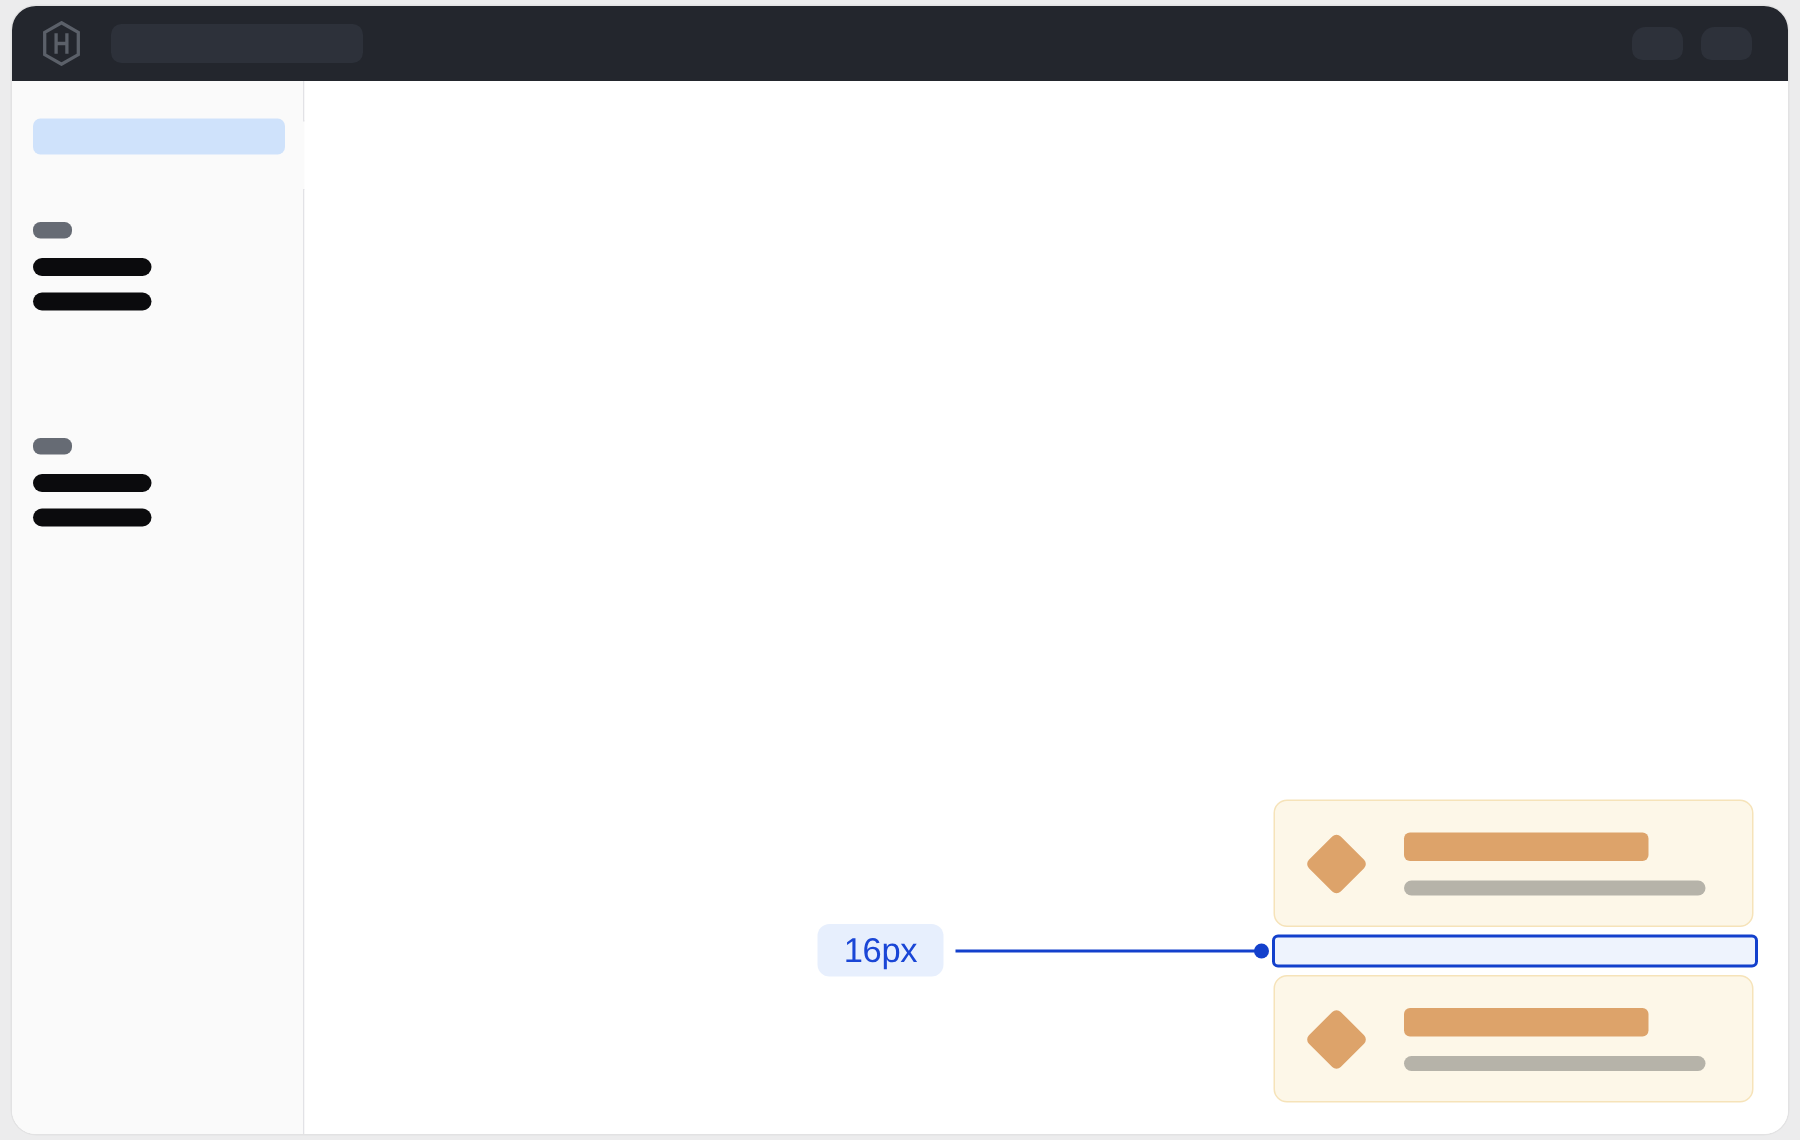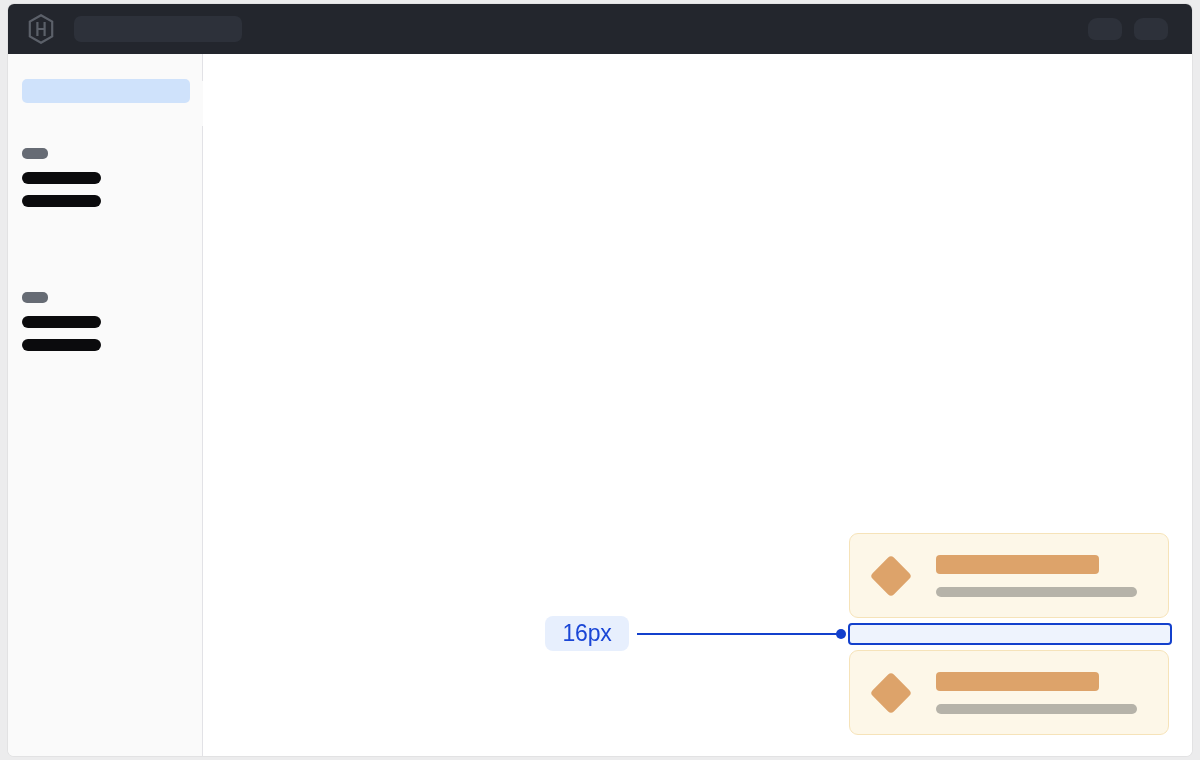--- a/index.html
+++ b/index.html
@@ -32,21 +32,21 @@
     background: #ececed;
   }
 
   
   .app-window {
     position: absolute;
     left: 8px;
     top: 4px;
     width: 1184px;
     height: 752px;
-    border-radius: 6px;
+    border-radius: 16px;
     overflow: hidden;
     background: #ffffff;
     box-shadow: 0 0 0 1px rgba(0,0,0,0.04);
   }
 
   
   .topbar {
     position: absolute;
     left: 0; top: 0;
     width: 1184px;

